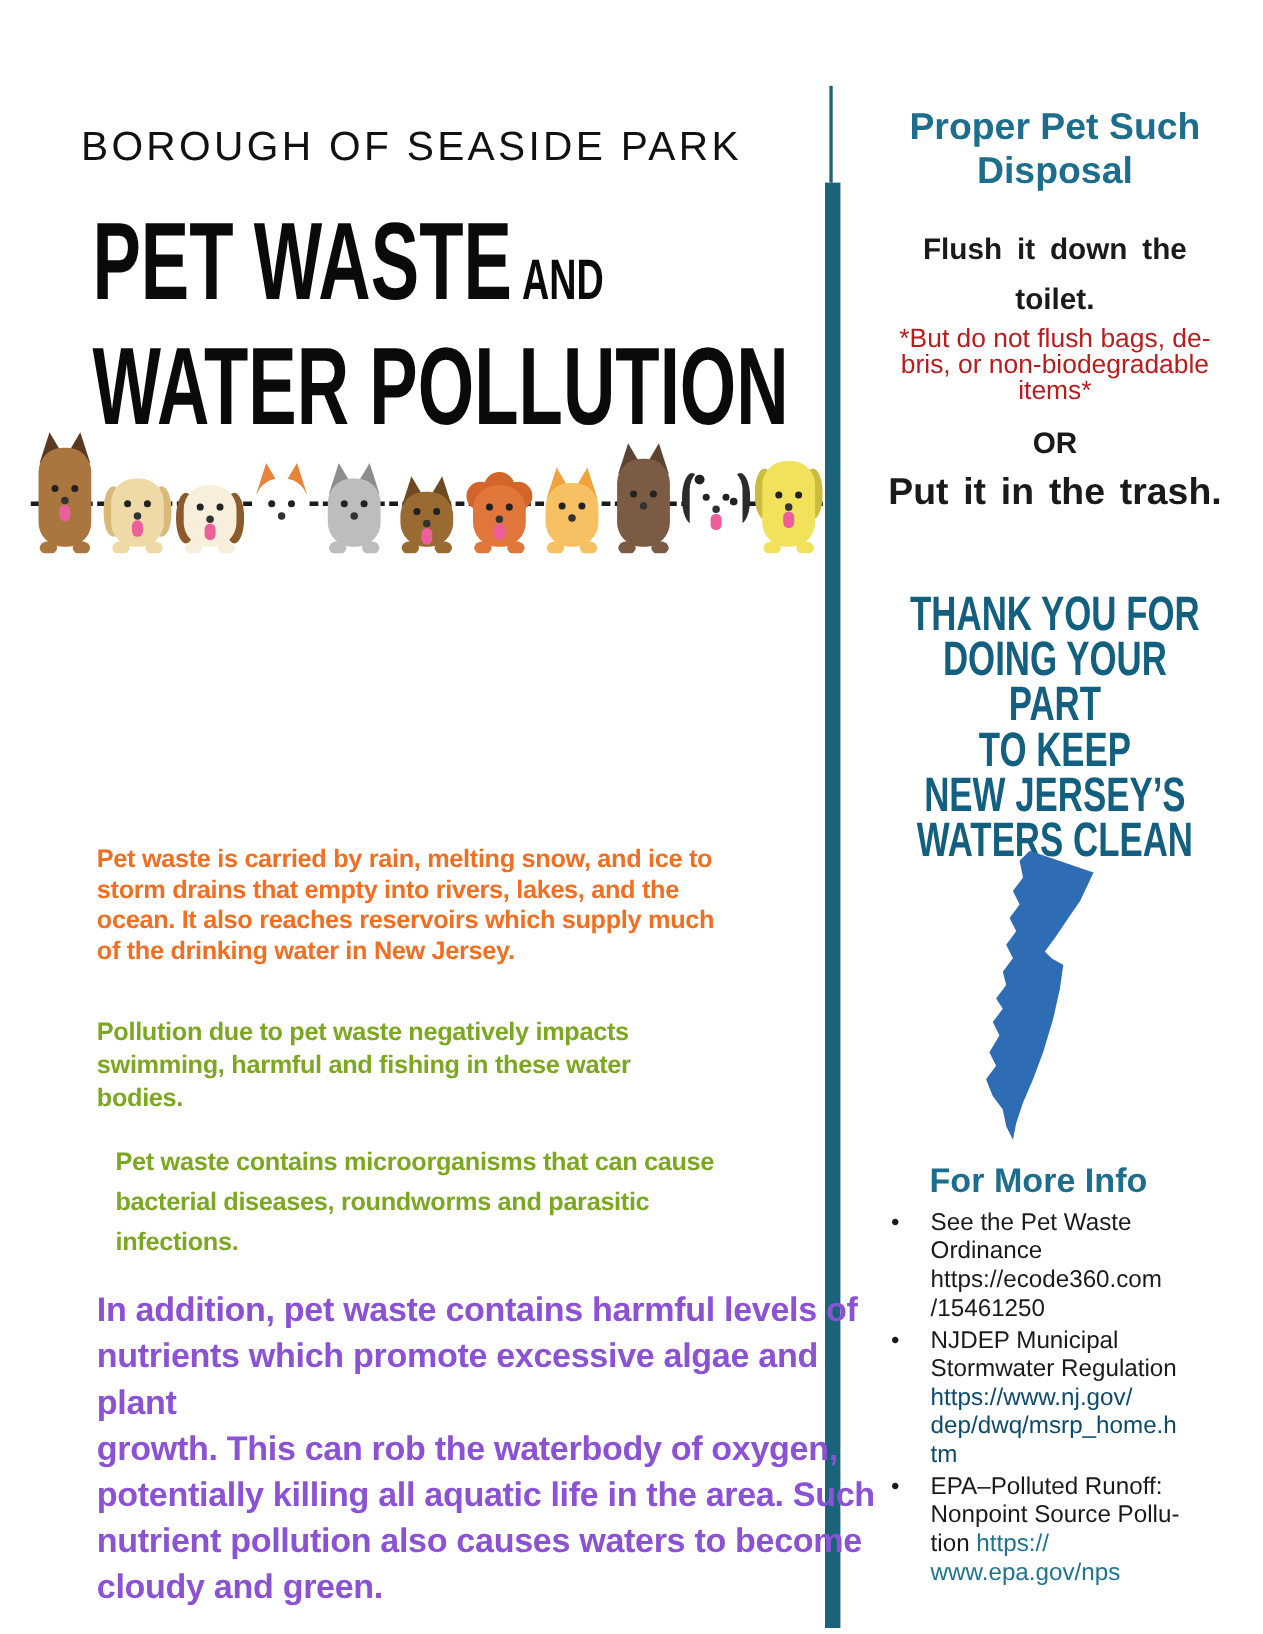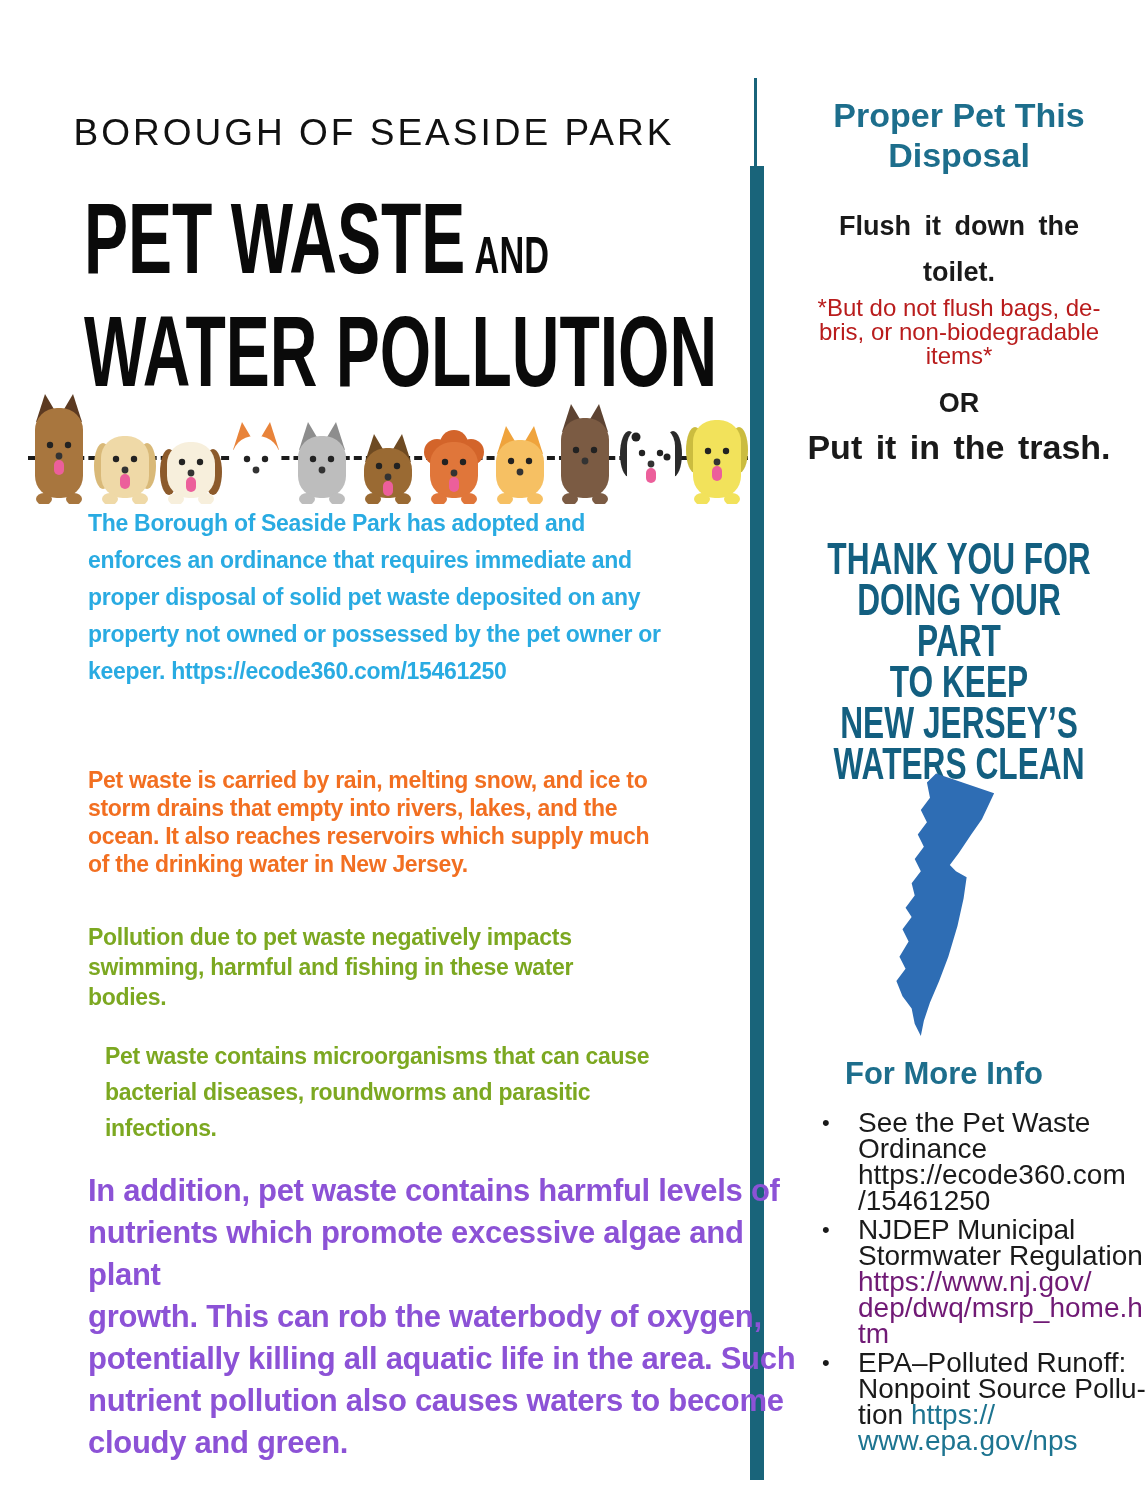--- a/index.html
+++ b/index.html
@@ -38,21 +38,21 @@
   .s-flush{top:203px;font-size:27px;line-height:46px;font-weight:bold;word-spacing:6px;}
   .s-note{top:296px;font-size:24px;line-height:24px;color:#b91c1c;}
   .s-or{top:388px;font-size:27px;font-weight:bold;}
   .s-trash{top:428px;font-size:34px;font-weight:bold;word-spacing:4px;}
   .s-thanks{top:520px;}
   .thanks-scale{transform:scaleX(0.72);transform-origin:center top;font-weight:900;
                 font-size:44px;line-height:41px;white-space:pre-line;}
   .s-map{top:748px;}
   .s-info-head{position:absolute;left:845px;top:1056px;font-size:31px;font-weight:bold;text-align:center;}
   .info-list{position:absolute;left:806px;top:1098px;width:330px;list-style:none;
-             margin:12px;padding:0;font-size:28px;line-height:26px;text-align:left;}
+             margin:0;padding:0;font-size:22px;line-height:26px;text-align:left;}
   .info-list li{position:relative;padding-left:40px;margin-bottom:3px;white-space:pre-line;}
   .info-list li::before{content:"\2022";position:absolute;left:4px;top:0;font-size:22px;}
   .tlink{text-decoration:none;}
 </style>
 </head>
 <body>
 
 <div class="page">
 
   <div class="divider-thin"></div>
@@ -188,43 +188,38 @@
             <circle cx="22" cy="49" r="3.2" fill="#222"></circle>
             <circle cx="40" cy="49" r="3.2" fill="#222"></circle>
         <circle cx="31" cy="60" r="3.4" fill="#333"></circle>
             <rect x="26" y="64" width="10" height="15" rx="5" fill="#EC5F9B"></rect>
             <ellipse cx="16" cy="97" rx="8" ry="6" fill="#F2E25B"></ellipse>
         <ellipse cx="46" cy="97" rx="8" ry="6" fill="#F2E25B"></ellipse>
           </svg></div>
       </div>
   </div>
 
-  <div class="para p-ordinance" style="color: rgb(41, 171, 226);">The Borough of Seaside Park has adopted and
-enforces an ordinance that requires immediate and
-proper disposal of solid pet waste deposited on any
-property not owned or possessed by the pet owner or
-keeper. https://ecode360.com/15461250</div>
   <div class="para p-runoff" style="color: rgb(242, 111, 33);">Pet waste is carried by rain, melting snow, and ice to
 storm drains that empty into rivers, lakes, and the
 ocean. It also reaches reservoirs which supply much
 of the drinking water in New Jersey.</div>
   <div class="para p-impacts" style="color: rgb(124, 168, 33);">Pollution due to pet waste negatively impacts
 swimming, harmful and fishing in these water
 bodies.</div>
   <div class="para p-micro" style="color: rgb(124, 168, 33); margin-left: 17px;">Pet waste contains microorganisms that can cause
 bacterial diseases, roundworms and parasitic
 infections.</div>
   <div class="para p-nutrients" style="color: rgb(140, 82, 214);">In addition, pet waste contains harmful levels of
 nutrients which promote excessive algae and plant
 growth. This can rob the waterbody of oxygen,
 potentially killing all aquatic life in the area. Such
 nutrient pollution also causes waters to become
 cloudy and green.</div>
 
-  <div class="side s-heading" style="color: rgb(29, 110, 140);">Proper Pet This
+  <div class="side s-heading" style="color: rgb(29, 110, 140);">Proper Pet Such
 Disposal</div>
   <div class="side s-flush">Flush it down the
 toilet.</div>
   <div class="side s-note">*But do not flush bags, de-
 bris, or non-biodegradable
 items*</div>
   <div class="side s-or">OR</div>
   <div class="side s-trash">Put it in the trash.</div>
 
   <div class="side s-thanks">
@@ -246,21 +241,21 @@
 
   <div class="s-info-head" style="color: rgb(29, 110, 140);">For More Info</div>
 
   <ul class="info-list">
     <li><span>See the Pet Waste
 Ordinance
 </span><span>https://ecode360.com
 /15461250</span></li>
     <li><span>NJDEP Municipal
 Stormwater Regulation
-</span><a href="#" class="tlink" style="color: #701a75;">https://www.nj.gov/
+</span><a href="#" class="tlink" style="color: #0c4a6e;">https://www.nj.gov/
 dep/dwq/msrp_home.h
 tm</a></li>
     <li><span>EPA–Polluted Runoff:
 Nonpoint Source Pollu-
 tion </span><a href="#" class="tlink" style="color: rgb(29, 116, 144);">https://
 www.epa.gov/nps</a></li>
   </ul>
 
 </div>
 

